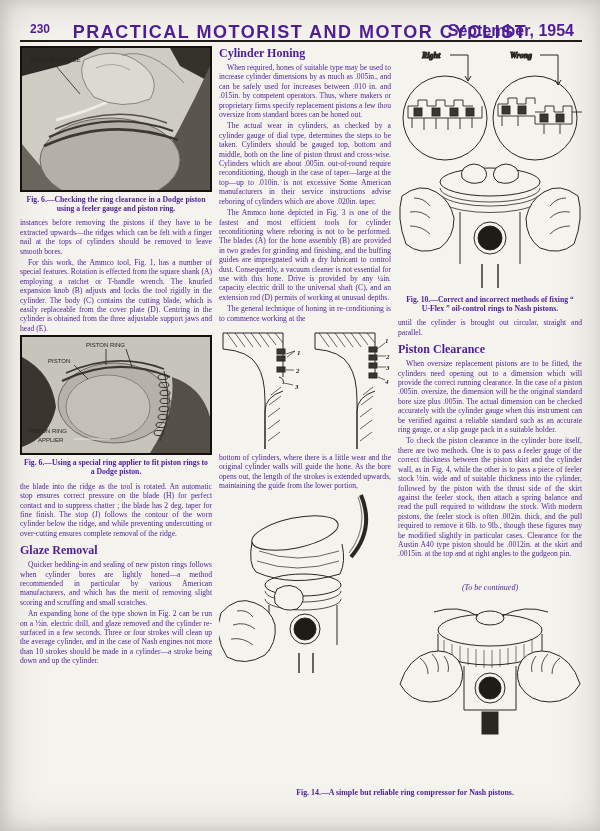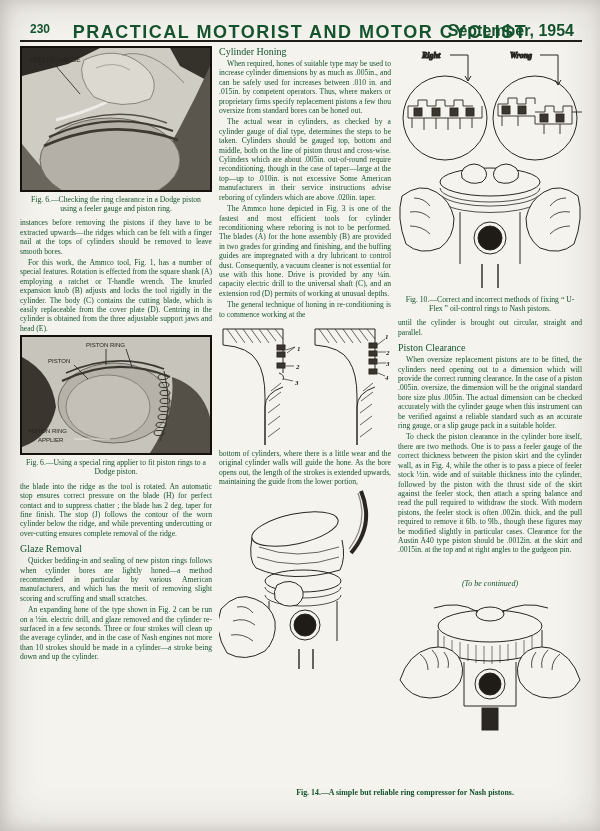--- a/index.html
+++ b/index.html
@@ -1,35 +1,35 @@
 <!DOCTYPE html>
 <html><head>
 <meta charset="utf-8">
 <style>
   html,body{margin:0;padding:0;background:#e8e6e1;}
   .page{
     position:relative;width:600px;height:831px;margin:0 auto;
-    background:#f5f3ee;overflow:hidden;color:#14532d;
+    background:#f5f3ee;overflow:hidden;color:#4c1d95;
     font-family:"Liberation Serif", serif;
     box-shadow:inset 0 0 40px rgba(90,85,75,.25), inset 4px 0 14px rgba(90,85,75,.18);
   }
   
   .hdr-num{position:absolute;top:22px;left:30px;font-family:"Liberation Sans",sans-serif;font-size:12px;font-weight:bold;}
   .hdr-title{position:absolute;top:22px;left:0;width:100%;text-align:center;font-family:"Liberation Sans",sans-serif;font-size:18px;font-weight:bold;letter-spacing:1.5px;}
   .hdr-date{position:absolute;top:22px;right:26px;font-family:"Liberation Sans",sans-serif;font-size:16px;font-weight:bold;}
   .hdr-rule{position:absolute;top:40px;left:20px;width:562px;height:2px;background:#211e1a;}
   
   .col{position:absolute;top:46px;}
   .col-left{left:20px;width:192px;}
   .col-mid{left:219px;width:172px;}
   .col-right{left:398px;width:184px;}
   p.body{margin:0 0 2px 0;font-size:7.6px;line-height:9.4px;text-align:justify;}
   p.ind{text-indent:8px;}
-  .sect{font-size:10px;font-weight:normal;margin:5px 0 2px 0;}
-  .cap{font-size:7.7px;line-height:9.2px;font-weight:normal;text-align:center;margin:3px 4px 5px 4px;}
+  .sect{font-size:12px;font-weight:bold;margin:5px 0 2px 0;}
+  .cap{font-size:7.7px;line-height:9.2px;font-weight:bold;text-align:center;margin:3px 4px 5px 4px;}
   .photo{border:2px solid #14110d;background:#cbc8c0;line-height:0;}
   .lineart{line-height:0;}
   svg text{font-family:"Liberation Sans",sans-serif;fill:#25221d;}
   svg .script{font-family:"Liberation Serif",serif;font-style:italic;font-weight:bold;}
   .continued{font-size:8px;font-style:italic;text-align:center;margin:24px 0 4px 0;}
   .fig11cap{position:absolute;left:230px;top:788px;width:350px;font-size:7.9px;font-weight:bold;text-align:center;}
 </style>
 </head>
 <body>
 

